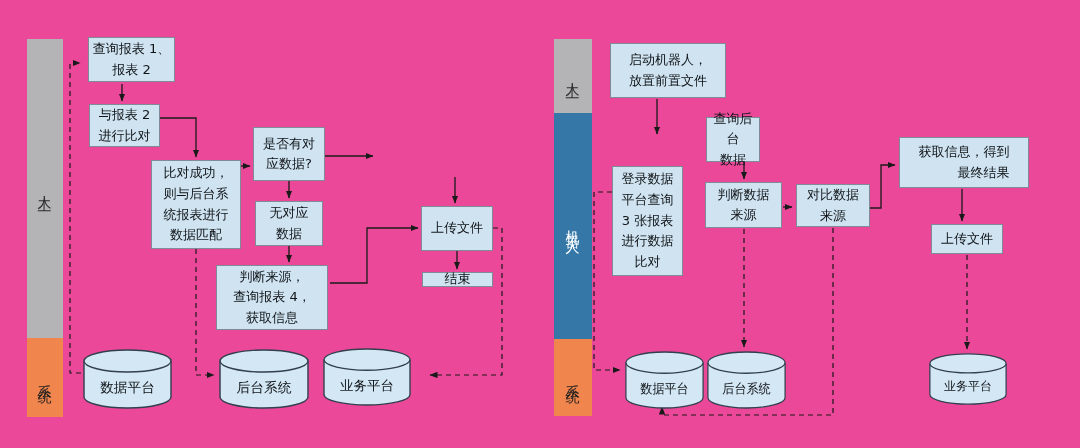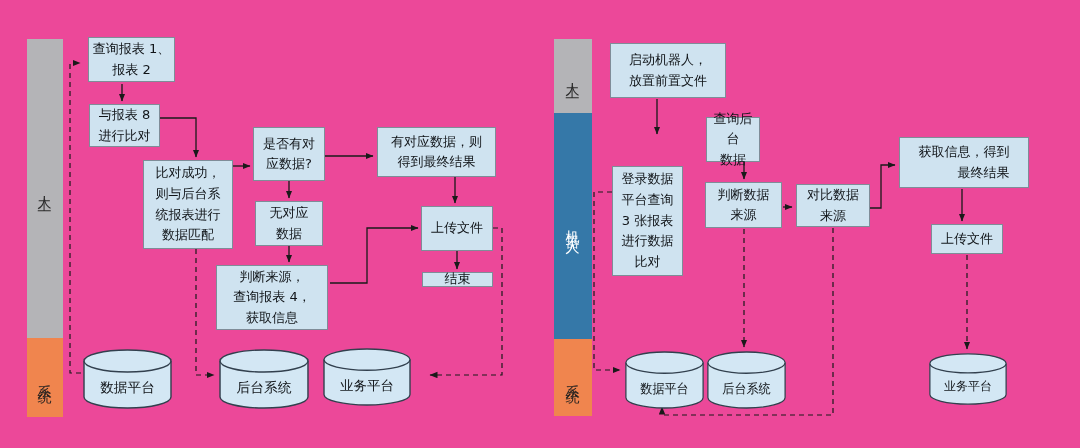--- a/index.html
+++ b/index.html
@@ -71,35 +71,33 @@
 
   <div class="lane-seg" style="left:27px;top:39px;width:36px;height:299px;background:#b4b4b7;">
     <span class="lane-label" style="color:#2b2b2b;">人工</span>
   </div>
   <div class="lane-seg" style="left:27px;top:338px;width:36px;height:79px;background:#f0854e;">
     <span class="lane-label" style="color:#1f1f1f;">系统</span>
   </div>
 
   <div class="node" style="left:88px;top:37px;width:87px;height:45px;">查询报表 1、
 报表 2</div>
-  <div class="node" style="left:89px;top:104px;width:71px;height:43px;">与报表 8
+  <div class="node" style="left:89px;top:104px;width:71px;height:43px;">与报表 2
 进行比对</div>
-  <div class="node" style="left:143px;top:160px;width:90px;height:89px;line-height:1.6;">比对成功，
+  <div class="node" style="left:151px;top:160px;width:90px;height:89px;line-height:1.6;">比对成功，
 则与后台系
 统报表进行
 数据匹配</div>
   <div class="node" style="left:253px;top:127px;width:72px;height:54px;">是否有对
 应数据?</div>
   <div class="node" style="left:255px;top:201px;width:68px;height:45px;">无对应
 数据</div>
   <div class="node" style="left:216px;top:265px;width:112px;height:65px;">判断来源，
 查询报表 4，
 获取信息</div>
-  <div class="node" style="left:377px;top:127px;width:119px;height:50px;">有对应数据，则
-得到最终结果</div>
   <div class="node" style="left:421px;top:206px;width:72px;height:45px;">上传文件</div>
   <div class="node" style="left:422px;top:272px;width:71px;height:15px;">结束</div>
 
   <div class="cyl" style="left:83px;top:349px;">
     <svg width="89" height="60" viewBox="0 0 88 60" preserveAspectRatio="none">
       <path d="M1,12 V48 A43,11 0 0 0 87,48 V12" fill="#d3e7f4" stroke="#32404e" stroke-width="1.4"></path>
       <ellipse cx="44" cy="12" rx="43" ry="11" fill="#d3e7f4" stroke="#32404e" stroke-width="1.4"></ellipse>
       <text x="44" y="43" text-anchor="middle">数据平台</text>
     </svg>
   </div>

